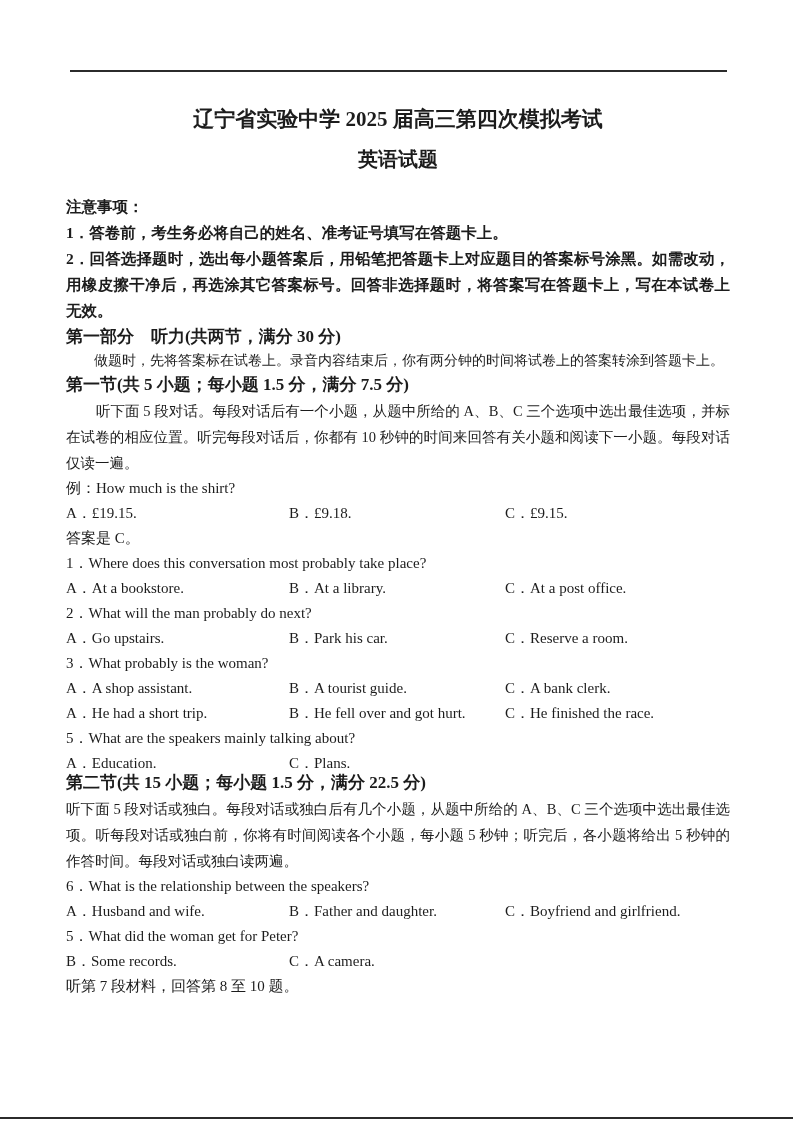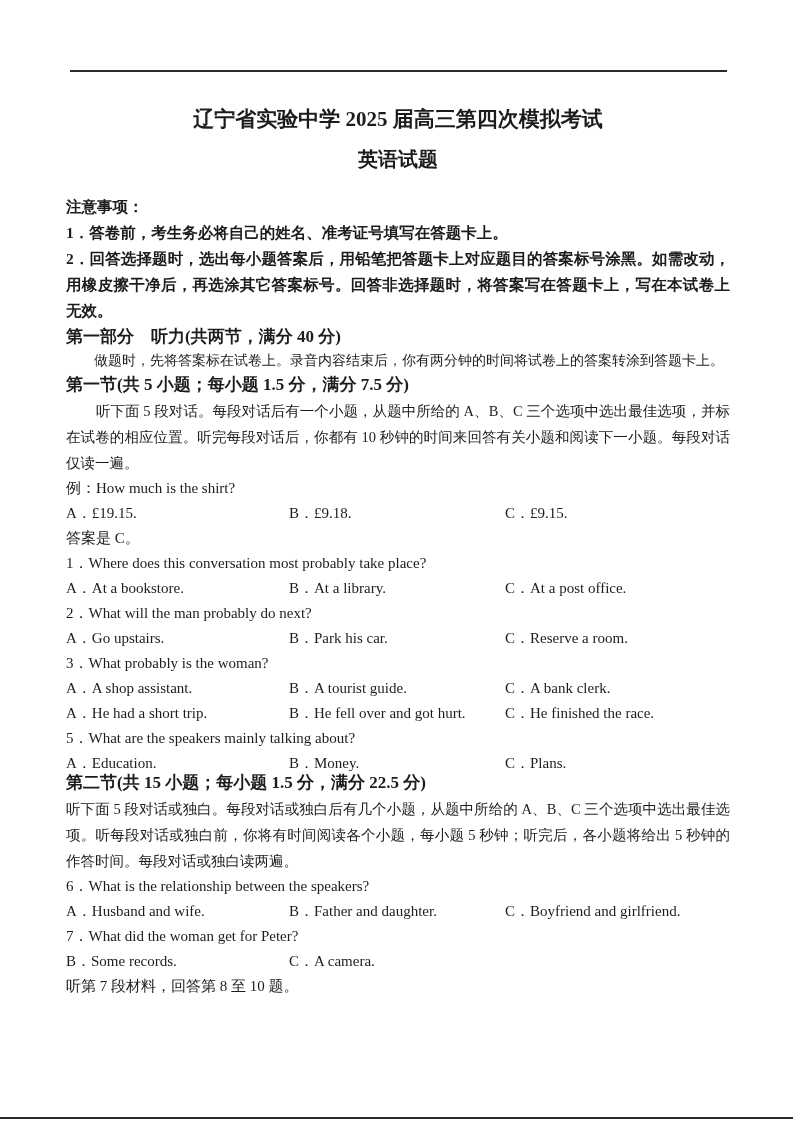--- a/index.html
+++ b/index.html
@@ -44,21 +44,21 @@
   <div class="rule-top"></div>
 
   <div class="content">
     <div class="title">辽宁省实验中学 2025 届高三第四次模拟考试</div>
     <div class="subtitle">英语试题</div>
 
     <div class="notice-heading">注意事项：</div>
     <div class="notice-item">1．答卷前，考生务必将自己的姓名、准考证号填写在答题卡上。</div>
     <div class="notice-item">2．回答选择题时，选出每小题答案后，用铅笔把答题卡上对应题目的答案标号涂黑。如需改动，用橡皮擦干净后，再选涂其它答案标号。回答非选择题时，将答案写在答题卡上，写在本试卷上无效。</div>
 
-    <div class="part-heading">第一部分　听力(共两节，满分 40 分)</div>
+    <div class="part-heading">第一部分　听力(共两节，满分 30 分)</div>
     <div class="note">做题时，先将答案标在试卷上。录音内容结束后，你有两分钟的时间将试卷上的答案转涂到答题卡上。</div>
 
     <div class="sec-heading">第一节(共 5 小题；每小题 1.5 分，满分 7.5 分)</div>
     <div class="instr indent">听下面 5 段对话。每段对话后有一个小题，从题中所给的 A、B、C 三个选项中选出最佳选项，并标在试卷的相应位置。听完每段对话后，你都有 10 秒钟的时间来回答有关小题和阅读下一小题。每段对话仅读一遍。</div>
 
     <div class="qline">例：How much is the shirt?</div>
     <div class="opts">
       <span>A．£19.15.</span>
       <span>B．£9.18.</span>
       <span>C．£9.15.</span>
@@ -88,35 +88,34 @@
 
     <div class="opts">
       <span>A．He had a short trip.</span>
       <span>B．He fell over and got hurt.</span>
       <span>C．He finished the race.</span>
     </div>
 
     <div class="qline">5．What are the speakers mainly talking about?</div>
     <div class="opts">
       <span>A．Education.</span>
-      <span>B．Money.</span>
       <span>C．Plans.</span>
     </div>
 
     <div class="sec-heading pullup">第二节(共 15 小题；每小题 1.5 分，满分 22.5 分)</div>
     <div class="instr">听下面 5 段对话或独白。每段对话或独白后有几个小题，从题中所给的 A、B、C 三个选项中选出最佳选项。听每段对话或独白前，你将有时间阅读各个小题，每小题 5 秒钟；听完后，各小题将给出 5 秒钟的作答时间。每段对话或独白读两遍。</div>
 
     <div class="qline">6．What is the relationship between the speakers?</div>
     <div class="opts">
       <span>A．Husband and wife.</span>
       <span>B．Father and daughter.</span>
       <span>C．Boyfriend and girlfriend.</span>
     </div>
 
-    <div class="qline">7．What did the woman get for Peter?</div>
+    <div class="qline">5．What did the woman get for Peter?</div>
     <div class="opts">
       <span>B．Some records.</span>
       <span>C．A camera.</span>
     </div>
 
     <div class="qline">听第 7 段材料，回答第 8 至 10 题。</div>
   </div>
 
   <div class="rule-bottom"></div>
 </div>

